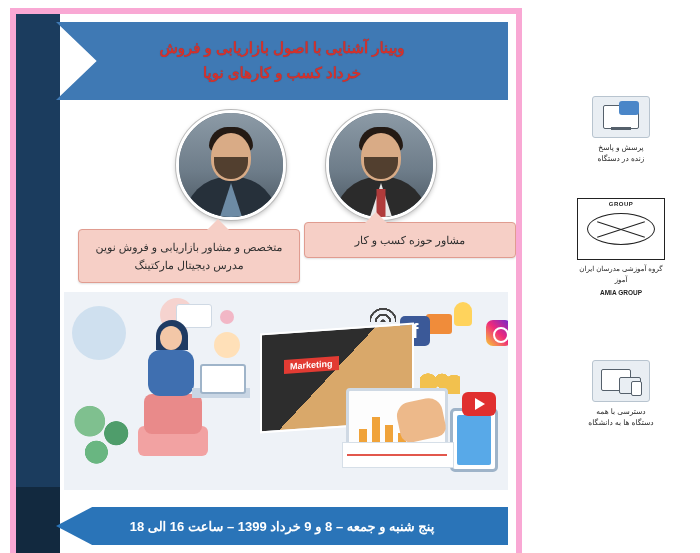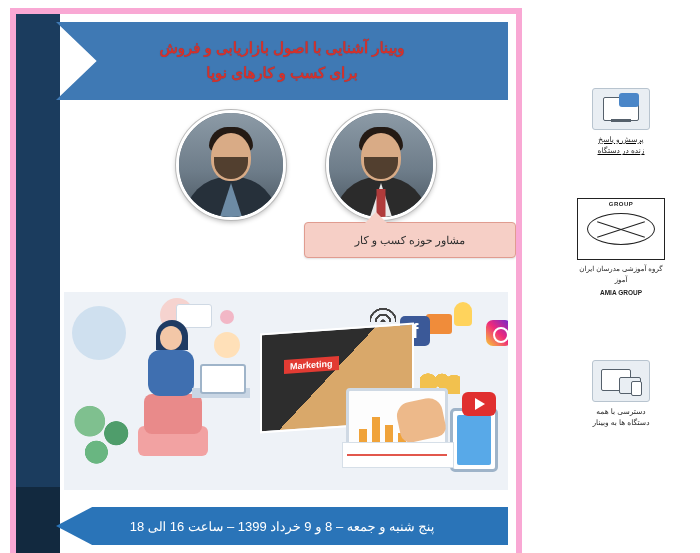--- a/index.html
+++ b/index.html
@@ -198,35 +198,35 @@
 
   
   .footer-banner{
     position:absolute;left:40px;bottom:14px;width:452px;height:38px;
     background:#2a74b8;
     clip-path:polygon(0 50%, 8% 0, 100% 0, 100% 100%, 8% 100%);
   }
   .footer-text{
     position:absolute;left:40px;bottom:14px;width:452px;height:38px;
     display:flex;align-items:center;justify-content:center;
-    color:#ffffff;font-size:13px;font-weight:normal;
+    color:#ffffff;font-size:13px;font-weight:bold;
   }
 
   
   #sidebar{position:absolute;left:540px;top:0;width:160px;height:553px;background:#ffffff;}
   .side-item{
     position:absolute;left:36px;width:90px;
     display:flex;flex-direction:column;align-items:center;gap:4px;
   }
   .side-box{
     width:56px;height:40px;background:#e9eef3;border:1px solid #b8c4cf;border-radius:3px;
     position:relative;
   }
   .side-caption{font-size:7.5px;color:#2b2b2b;text-align:center;line-height:1.5;}
-  #side-item-0{top:88px;text-decoration:underline;}
+  #side-item-0{top:96px;}
   #side-item-1{top:198px;}
   #side-item-2{top:360px;}
 
   
   .ic-monitor{position:absolute;left:10px;top:8px;width:34px;height:22px;background:#ffffff;border:1.5px solid #55606b;border-radius:2px;}
   .ic-bubble{position:absolute;left:26px;top:4px;width:20px;height:14px;background:#4a86c8;border-radius:3px;}
   .ic-base{position:absolute;left:18px;top:30px;width:20px;height:3px;background:#55606b;}
 
   
   .logo-box{
@@ -260,21 +260,21 @@
 
 <div id="poster">
   <div class="poster-inner">
 
     <div class="left-band"></div>
     <div class="left-band-bottom"></div>
 
     <div class="header-banner"></div>
     <div class="header-text">
       <span>وبینار آشنایی با اصول بازاریابی و فروش</span>
-      <span>برای کسب و کارهای نوپا</span>
+      <span>خرداد کسب و کارهای نوپا</span>
     </div>
 
     <div class="photo" id="photo-left">
       <div class="bg"></div>
       <div class="body"></div>
       <div class="shirt"></div>
       <div class="hair"></div>
       <div class="face"></div>
       <div class="beard"></div>
     </div>
@@ -282,20 +282,25 @@
     <div class="photo" id="photo-right">
       <div class="bg"></div>
       <div class="body"></div>
       <div class="shirt"></div>
       <div class="tie"></div>
       <div class="hair"></div>
       <div class="face"></div>
       <div class="beard"></div>
     </div>
 
+    <div class="callout" id="callout-left">
+      <span class="pointer"></span>
+      <div>متخصص و مشاور بازاریابی و فروش نوین</div>
+      <div>مدرس دیجیتال مارکتینگ</div>
+    </div>
 
     <div class="callout" id="callout-right">
       <span class="pointer"></span>
       <div>مشاور حوزه کسب و کار</div>
     </div>
 
     <div id="illustration">
       <div class="ill-left">
         <span class="blob b1"></span>
         <span class="blob b2"></span>
@@ -370,17 +375,17 @@
   </div>
 
   <div class="side-item" id="side-item-2">
     <div class="side-box">
       <span class="ic-dev1"></span>
       <span class="ic-dev2"></span>
       <span class="ic-dev3"></span>
     </div>
     <div class="side-caption">
       <div>دسترسی با همه</div>
-      <div>دستگاه ها به وبینار</div>
+      <div>دستگاه ها به دانشگاه</div>
     </div>
   </div>
 
 </div>
 
 </body></html>

